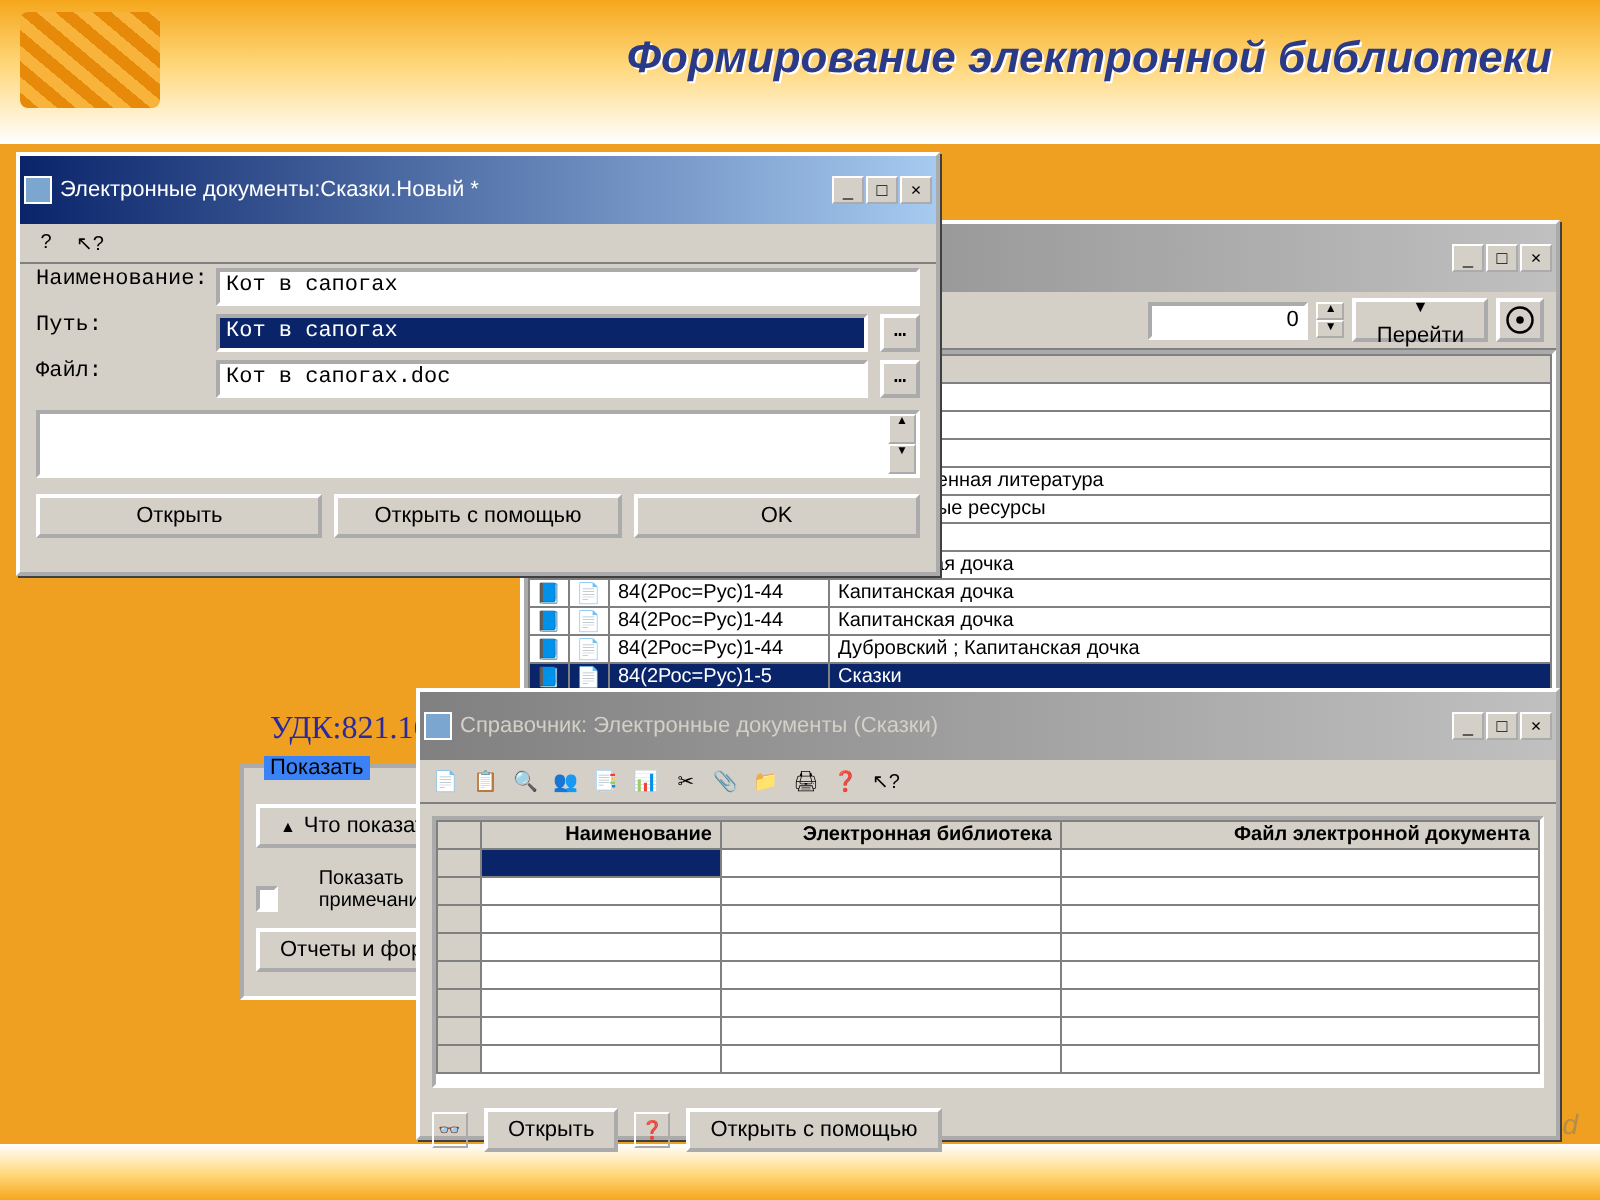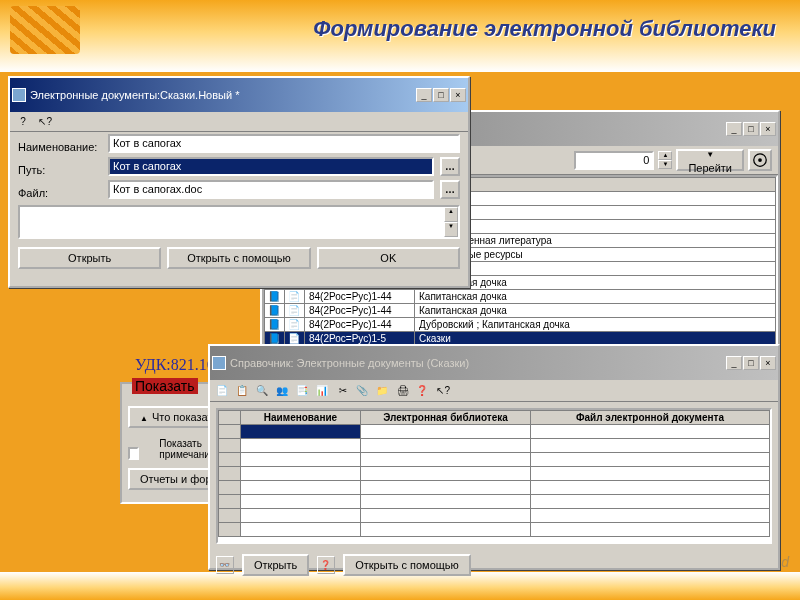--- a/index.html
+++ b/index.html
@@ -141,21 +141,21 @@
   .lbl { color: #000; }
   .chk {
     width: 13px; height: 13px;
     background: #fff; border: 2px inset #fff;
     display: inline-block; vertical-align: middle;
   }
 
   
   #w1 { left: 8px; top: 76px; width: 462px; height: 212px; z-index: 40; }
   #w1 .body { padding: 0; }
-  #w1 .formrow { display: flex; align-items: flex-end; padding: 2px 8px; gap: 6px; }
+  #w1 .formrow { display: flex; align-items: flex-start; padding: 2px 8px; gap: 6px; font-family: Liberation Mono, monospace; }
   #w1 .formrow .lbl { width: 84px; }
   #w1 .formrow .field { flex: 1; }
   #w1 .browse {
     width: 20px; height: 19px; border: 2px outset #fff; background: #d4d0c8;
     text-align: center; font-weight: bold; font-size: 10px; line-height: 15px;
   }
   #w1 .textarea {
     margin: 4px 8px; height: 34px; background: #fff; border: 2px inset #fff;
     position: relative;
   }
@@ -184,33 +184,33 @@
   #w2 .iconcell { width: 20px; text-align: center; padding: 0; }
   #w2 .table-wrap { margin: 0; background:#fff; border: 2px inset #fff; }
 
   
   #w3 { left: 208px; top: 344px; width: 572px; height: 226px; z-index: 30; }
   #w3 .grid-wrap {
     margin: 6px; border: 2px inset #fff; background: #fff; overflow: hidden;
     height: 136px;
   }
   #w3 table { border-collapse: collapse; width: 100%; font-size: 10px; }
-  #w3 th, #w3 td { border: 1px solid #808080; height: 14px; padding: 1px 4px; text-align: center; }
+  #w3 th, #w3 td { border: 1px solid #808080; height: 14px; padding: 1px 4px; text-align: right; }
   #w3 th { background: #d4d0c8; font-weight: bold; }
   #w3 .rownum { width: 22px; background: #d4d0c8; }
   #w3 tr.selected td.first { background: #0a246a; }
   #w3 .bottombar { display: flex; gap: 8px; padding: 4px 6px; align-items: center; }
 
   
   #sidepanel {
     position: absolute; left: 120px; top: 382px; width: 130px;
     background: #d4d0c8; border: 2px inset #fff; padding: 6px;
     z-index: 25;
   }
-  #sidepanel .grptitle { font-size: 14px; position: relative; top: -12px; left: 4px; background:#b91c1c; padding: 0 3px; display:inline-block; }
+  #sidepanel .grptitle { font-size: 11px; position: relative; top: -12px; left: 4px; background:#3b82f6; padding: 0 3px; display:inline-block; }
   #sidepanel .btn { width: 100%; margin-bottom: 6px; justify-content: flex-start; gap:4px; }
   #sidepanel .chkrow { display:flex; align-items:flex-end; gap:20px; margin: 4px 0 8px; font-size:10px;}
 
   .udk {
     position: absolute;
     left: 135px; top: 356px;
     color: #2a2aa0; font-size: 16px; font-family: "Times New Roman", serif;
     z-index: 22;
   }
 

